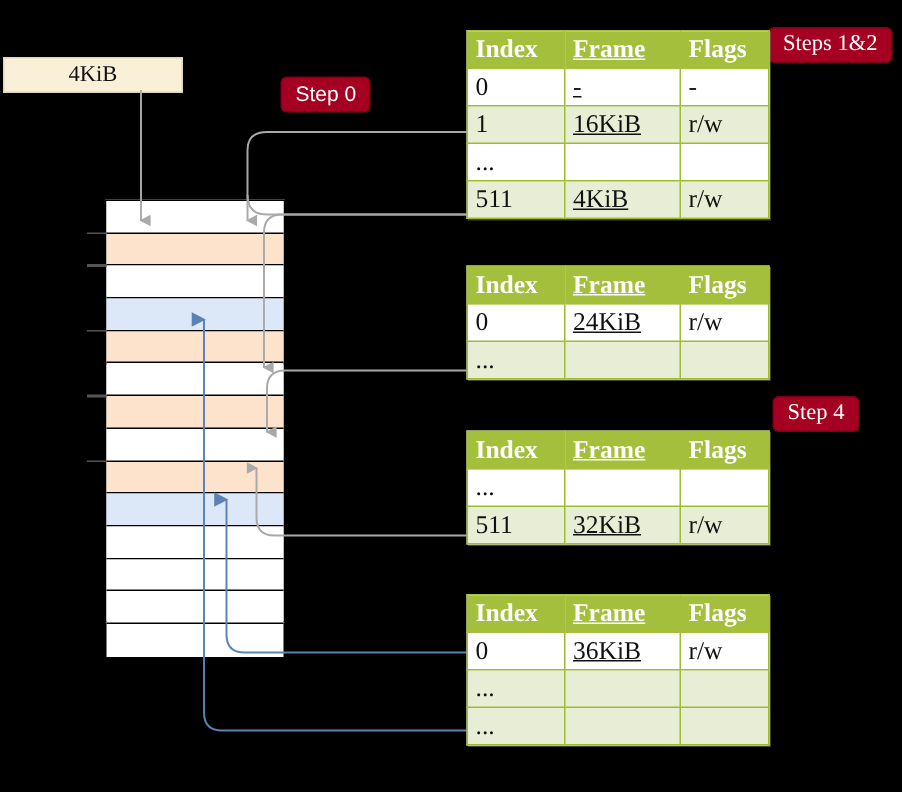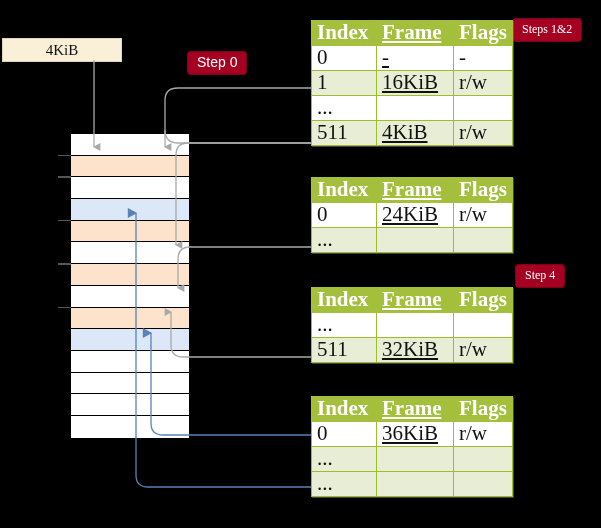--- a/index.html
+++ b/index.html
@@ -3,41 +3,41 @@
 <meta charset="utf-8">
 <style>
   html,body{margin:0;padding:0;background:#000;}
   body{width:601px;height:528px;overflow:hidden;position:relative;
        font-family:"Liberation Serif",serif;}
   #stage{position:absolute;left:0;top:0;width:601px;height:528px;background:#000;}
 
   
   .badge{position:absolute;background:#A50021;color:#fff;
          border-radius:3px;padding:2px 9px 3px 9px;
-         font-size:12px;line-height:17px;white-space:nowrap;
+         font-size:15px;line-height:17px;white-space:nowrap;
          box-shadow:0 0 0 1px #7d0019;}
   .badge.sans{font-family:"Liberation Sans",sans-serif;font-size:14px;}
 
   
   .pagebox{position:absolute;background:#FAEFD7;border:1px solid #E0D4B8;
            text-align:center;font-size:15px;color:#111;line-height:22px;}
 
   
   #memcol{position:absolute;left:70px;top:133px;width:120px;height:282px;
           border:1.5px solid #000;box-sizing:border-box;background:#fff;}
   .memrow{position:absolute;left:0;width:100%;box-sizing:border-box;
           border-bottom:1.5px solid #000;}
   .memrow:last-child{border-bottom:none;}
   .tick{position:absolute;height:1.5px;background:#555;left:58px;width:13px;}
 
   
   .ptable{position:absolute;border-collapse:collapse;background:#fff;
           box-shadow:1px 1px 0 0 rgba(120,120,120,.55);}
   .ptable td,.ptable th{border:1px solid #9dbc2e;
-          font-size:21px;line-height:17px;padding:3px 5px 4px 5px;
+          font-size:17px;line-height:17px;padding:3px 5px 4px 5px;
           color:#111;text-align:left;font-weight:normal;height:17px;}
   .ptable th{background:#A3BF3C;color:#fff;font-weight:bold;
           border:1px solid #A3BF3C;}
   .ptable tr.alt td{background:#E8EED6;}
   .ptable tr.plain td{background:#fff;}
   .ptable td.hl{background:#F2F2A0;}
   .c-index{width:54px;}
   .c-frame{width:66px;text-decoration:underline;}
   .c-flags{width:48px;}
 

